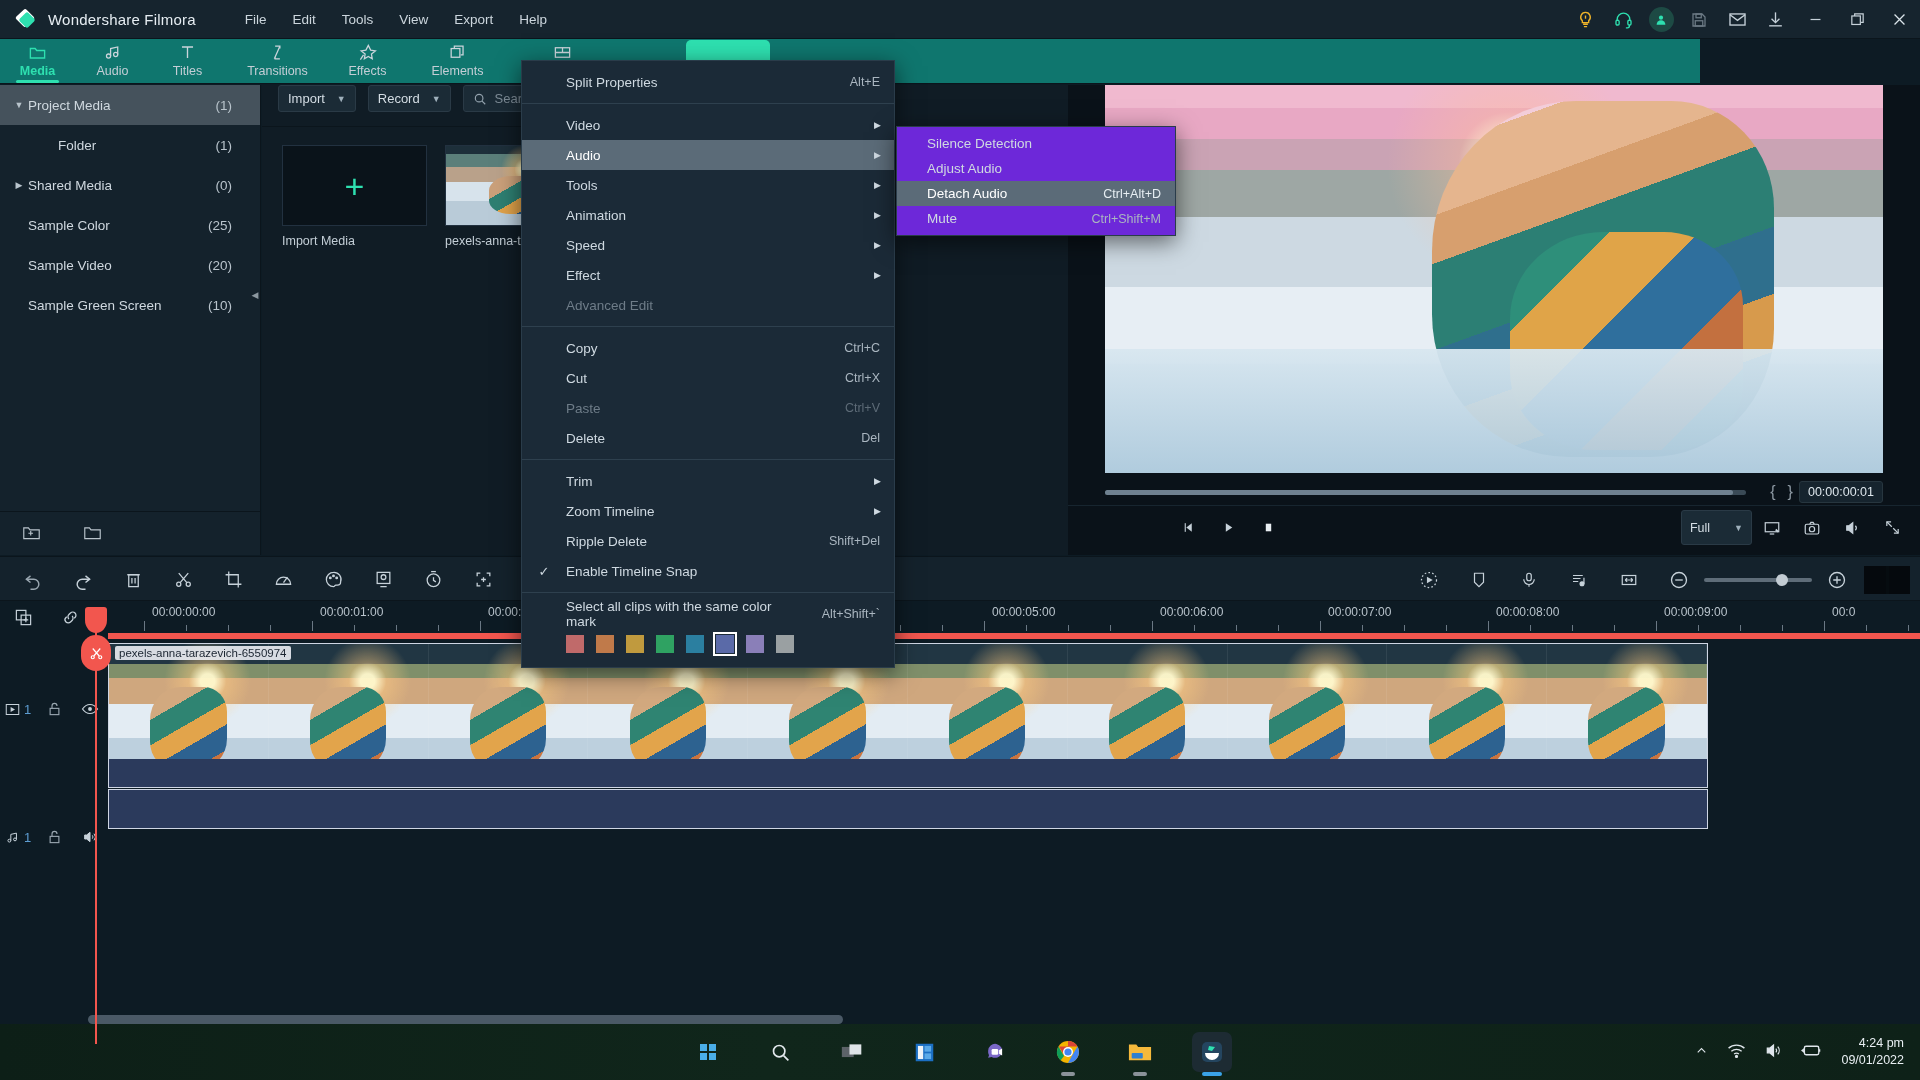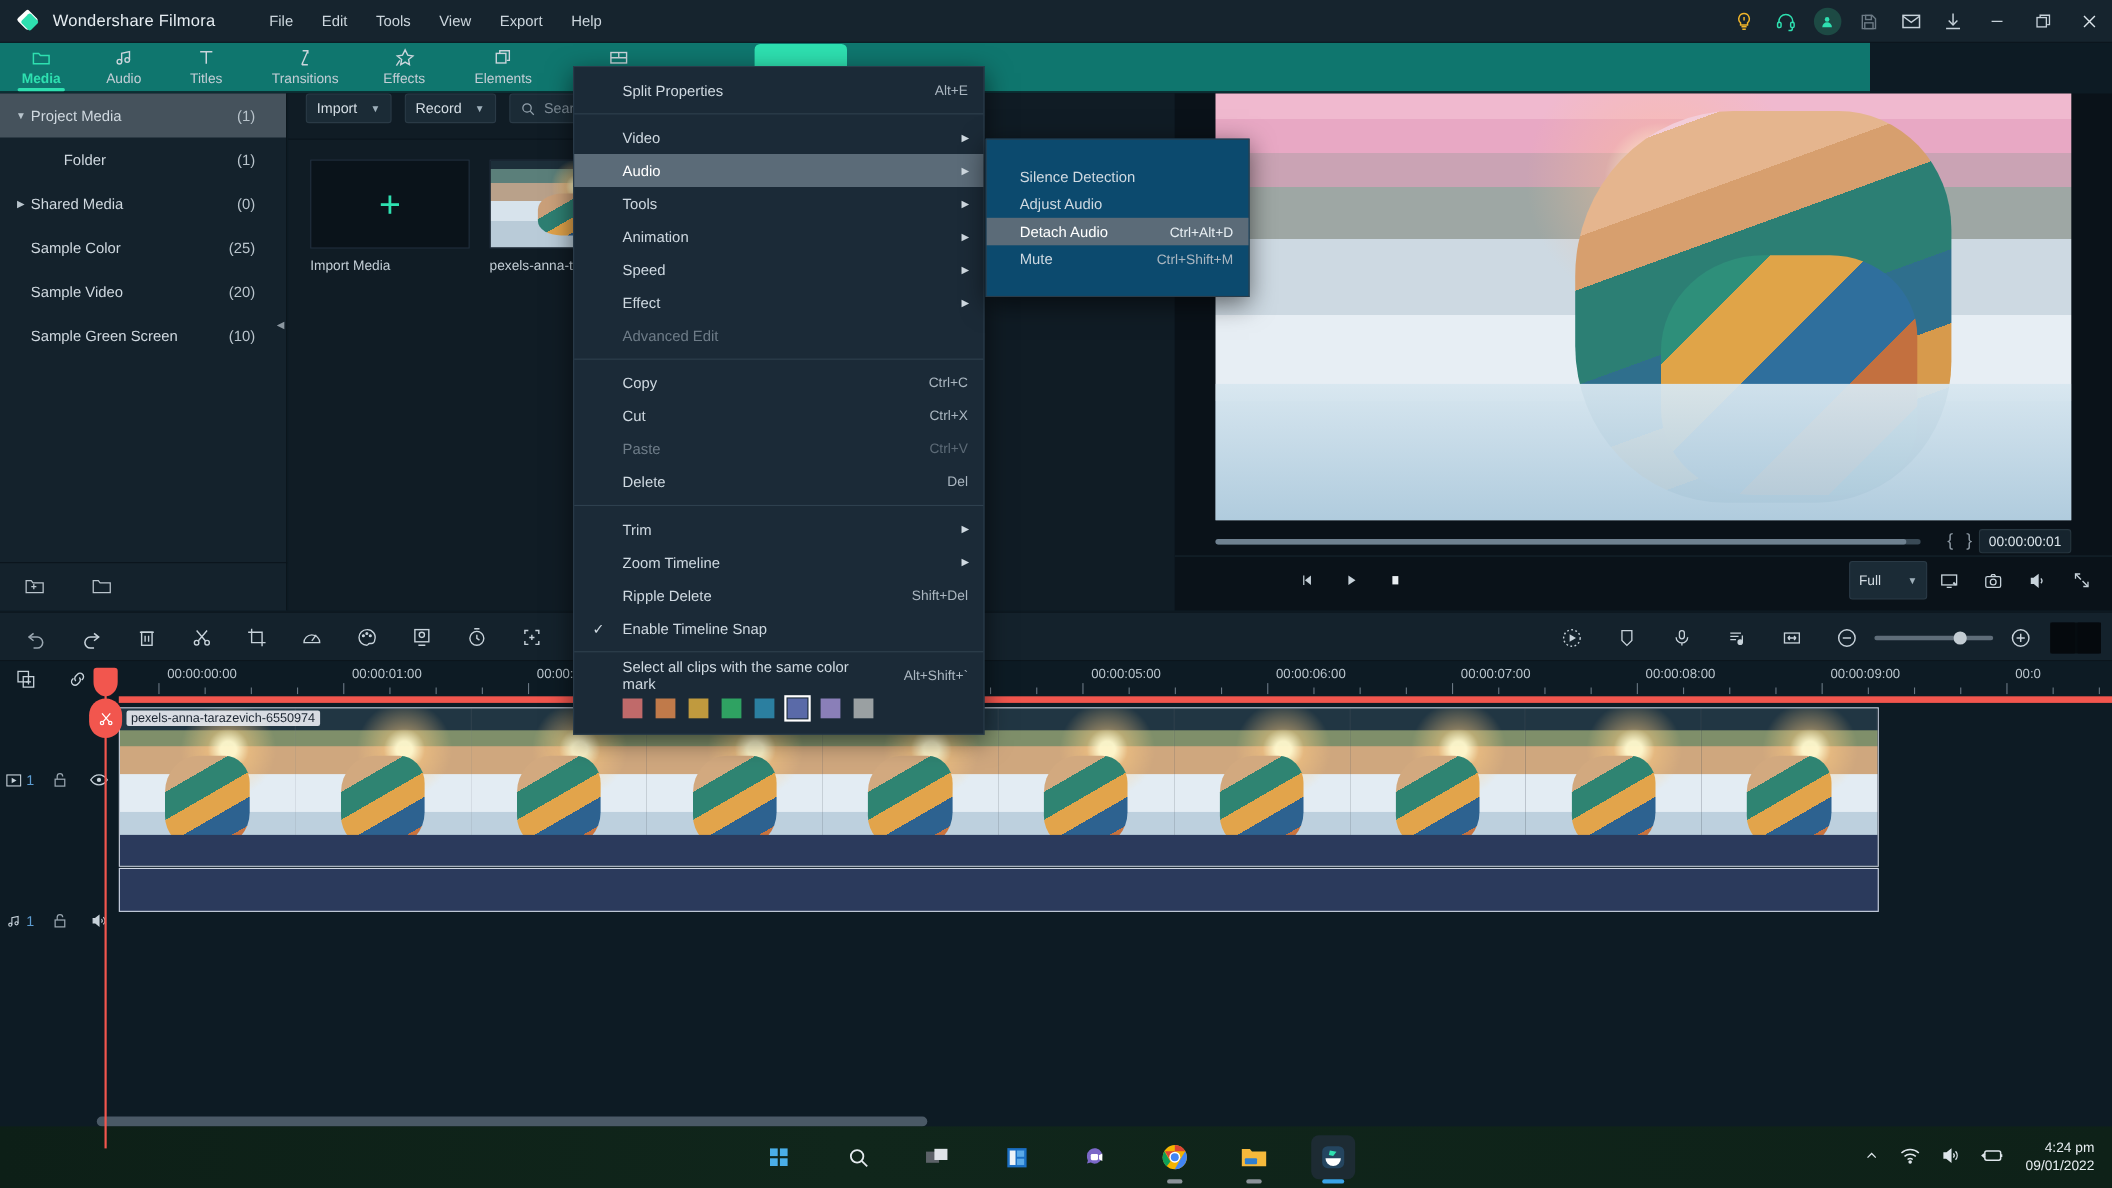--- a/index.html
+++ b/index.html
@@ -156,22 +156,22 @@
   .ctxitem .car{ position:absolute; right:13px; font-size:9px; color:#cfd9e1;}
   .ctxitem.hl{ background:#5b6b78; color:#ffffff;}
   .ctxitem.dis{ color:#6e7c88;}
   .ctxitem.dis .cs{ color:#5d6b77;}
   .ctxsep{ height:1px; background:#2e404e; margin:6px 0;}
   .swatches{ display:flex; gap:12px; padding:6px 0 8px 44px;}
   .swatch{ width:18px;height:18px; cursor:default;}
   .swatch.selsw{ outline:2px solid #ffffff; outline-offset:1px;}
 
   
-  .submenu{ position:absolute; left:896px; top:126px; width:240px; background:#0c4a6e;
-            border:1px solid #2a3c4a; box-shadow:0 6px 22px rgba(0,0,0,.55); z-index:110; padding:21px 0;}
+  .submenu{ position:absolute; left:896px; top:126px; width:280px; background:#6d28d9;
+            border:1px solid #2a3c4a; box-shadow:0 6px 22px rgba(0,0,0,.55); z-index:110; padding:4px 0;}
   .subitem{ height:25px; display:flex; align-items:center; font-size:13.5px; color:#cfd9e1; padding-left:30px; padding-right:14px; cursor:default;}
   .subitem .sl{ flex:1;}
   .subitem .ss{ color:#aab6c0; font-size:12.5px;}
   .subitem.hl{ background:#5b6b78; color:#ffffff;}
   .subitem.hl .ss{ color:#e7eef3;}
 
   
   .exportbtn{ position:absolute; left:686px; top:40px; width:84px; height:32px; background:#2ee0b0; border-radius:5px; z-index:5;}
 
   

